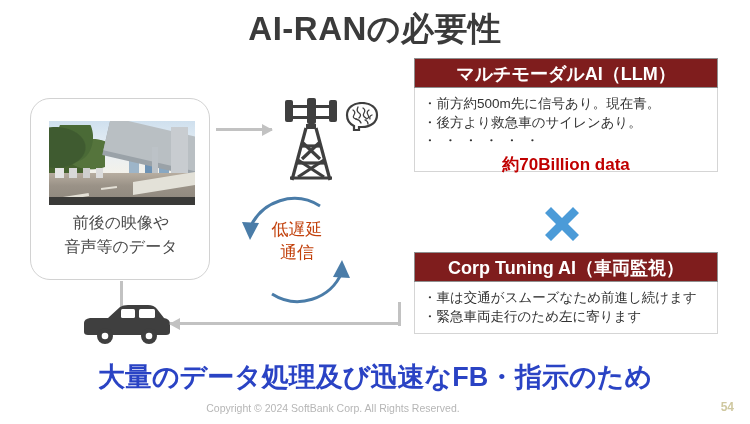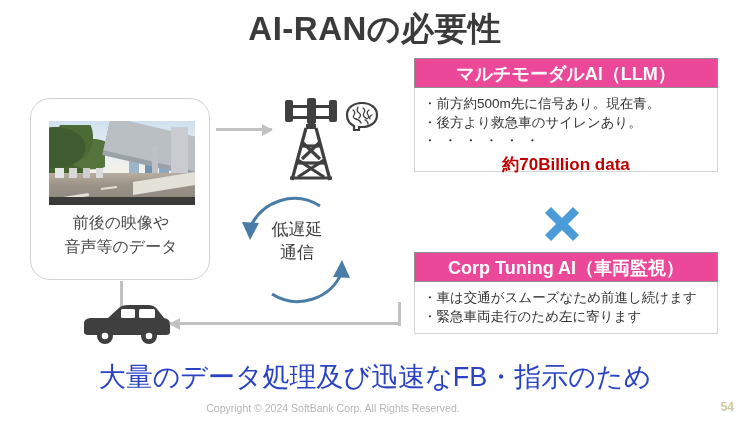--- a/index.html
+++ b/index.html
@@ -151,21 +151,21 @@
 
   
   #loop { position: absolute; left: 232px; top: 190px; width: 128px; height: 118px; }
   #loop-label {
     position: absolute;
     left: 252px;
     top: 218px;
     width: 90px;
     text-align: center;
     font-size: 17px;
-    color: #404040;
+    color: #c2410c;
     line-height: 23px;
   }
 
   
   #car { position: absolute; left: 78px; top: 304px; width: 96px; height: 42px; }
   #car-stem {
     position: absolute;
     left: 120px; top: 281px;
     width: 3px; height: 28px;
     background: #c2c2c2;
@@ -177,21 +177,21 @@
     width: 3px; height: 24px;
     background: #c2c2c2;
   }
 
   
   .panel {
     position: absolute;
     box-sizing: border-box;
   }
   .panel-header {
-    background: #ec4899;
+    background: #7f1d1d;
     color: #ffffff;
     font-size: 18px;
     font-weight: bold;
     text-align: center;
     line-height: 30px;
     height: 30px;
     border: 1px solid #8f8f8f;
     box-sizing: border-box;
   }
   .panel-body {
@@ -237,21 +237,21 @@
   }
 
   
   #message {
     position: absolute;
     left: 0;
     top: 360px;
     width: 750px;
     text-align: center;
     font-size: 27px;
-    font-weight: normal;
+    font-weight: bold;
     color: #2a43c4;
     line-height: 34px;
   }
 
   
   #copyright {
     position: absolute;
     left: 0;
     top: 402px;
     width: 666px;

